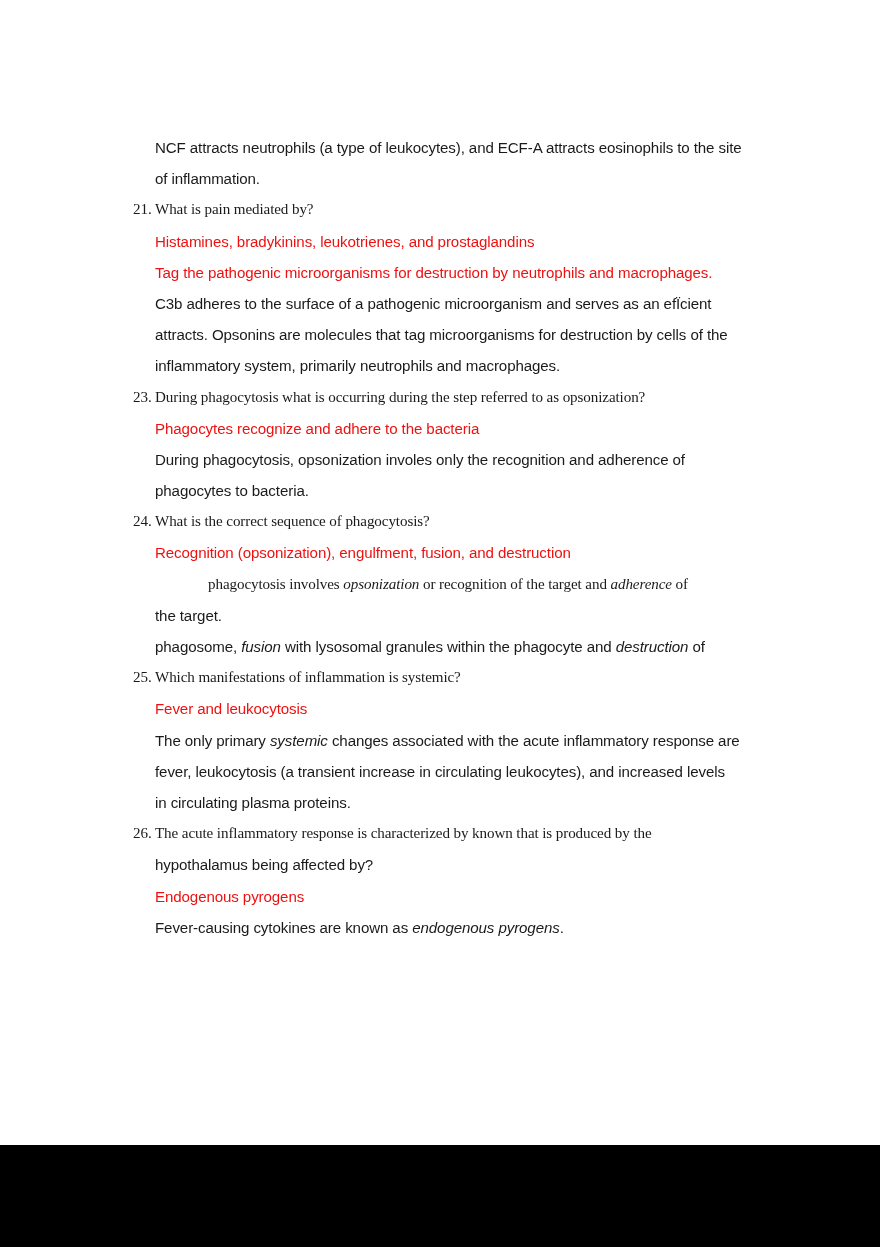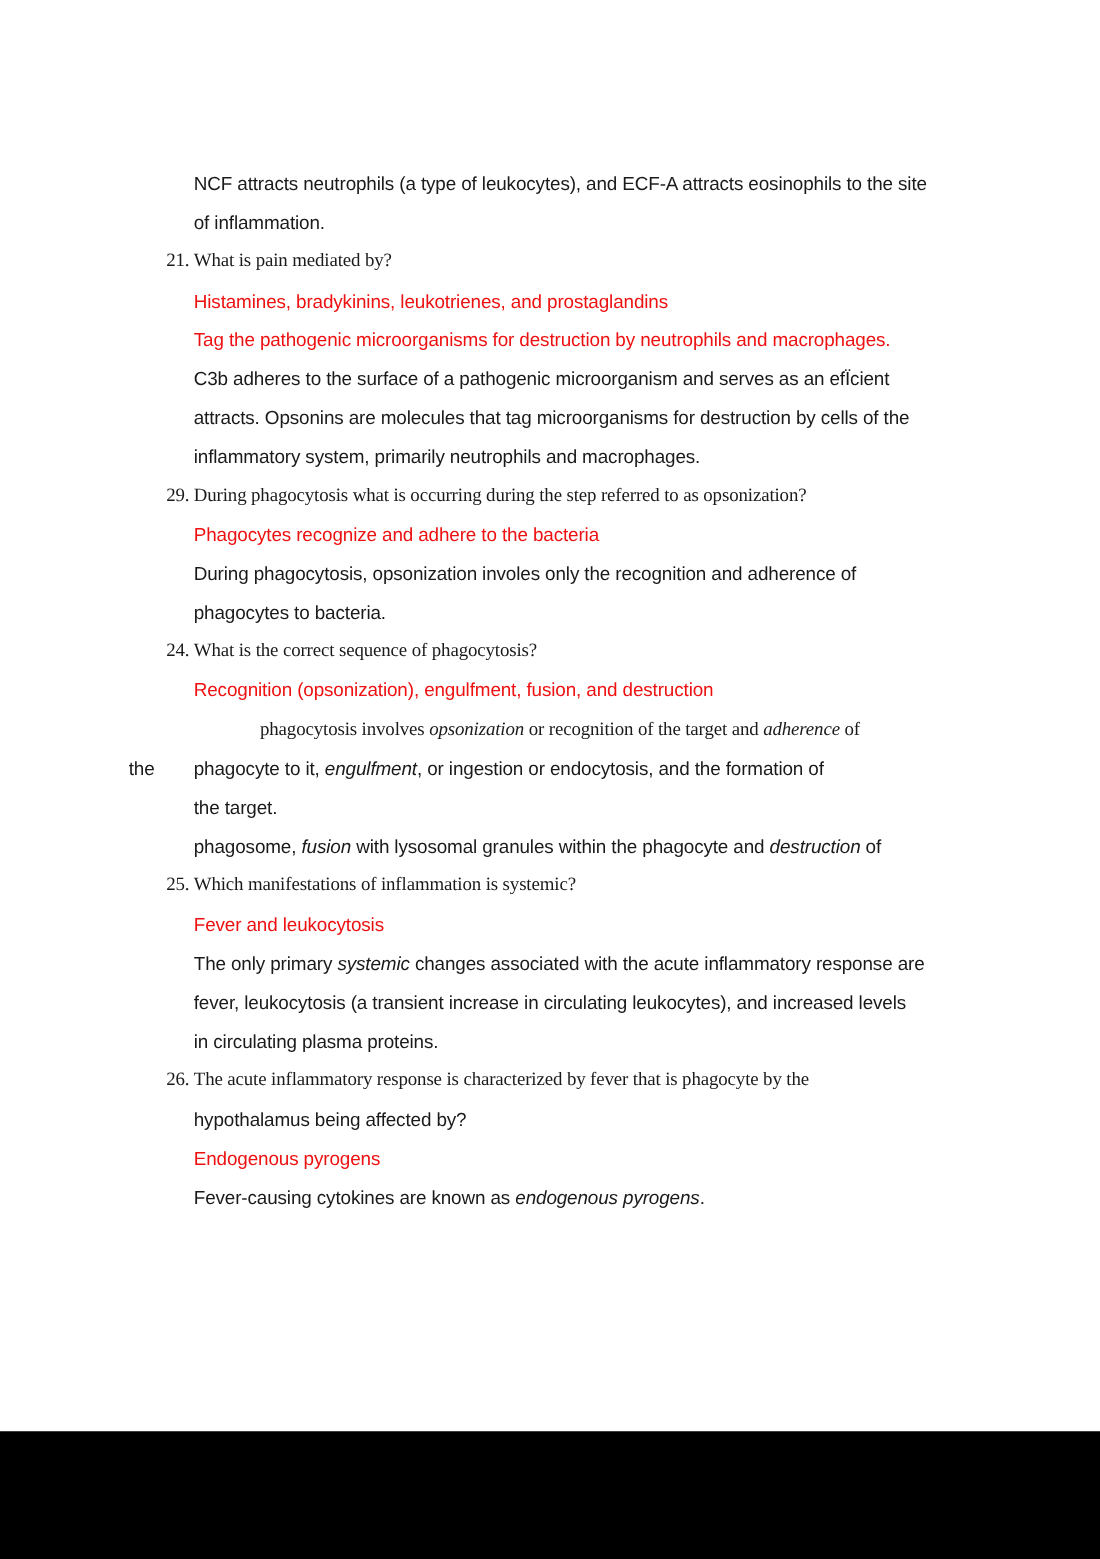--- a/index.html
+++ b/index.html
@@ -102,42 +102,38 @@
     <div class="line ind-text"><span>of inflammation.</span></div>
 
     <div class="line ind-num"><span class="qnum">21.</span><span>What is pain mediated by?</span></div>
     <div class="line ind-text answer"><span>Histamines, bradykinins, leukotrienes, and prostaglandins</span></div>
 
     <div class="line ind-text answer"><span>Tag the pathogenic microorganisms for destruction by neutrophils and macrophages.</span></div>
     <div class="line ind-text"><span>C3b adheres to the surface of a pathogenic microorganism and serves as an efЇcient</span></div>
     <div class="line ind-text"><span>attracts. Opsonins are molecules that tag microorganisms for destruction by cells of the</span></div>
     <div class="line ind-text"><span>inflammatory system, primarily neutrophils and macrophages.</span></div>
 
-    <div class="line ind-num"><span class="qnum">29.</span><span>During phagocytosis what is occurring during the step referred to as opsonization?</span></div>
+    <div class="line ind-num"><span class="qnum">23.</span><span>During phagocytosis what is occurring during the step referred to as opsonization?</span></div>
     <div class="line ind-text answer"><span>Phagocytes recognize and adhere to the bacteria</span></div>
     <div class="line ind-text"><span>During phagocytosis, opsonization involes only the recognition and adherence of</span></div>
     <div class="line ind-text"><span>phagocytes to bacteria.</span></div>
 
     <div class="line ind-num"><span class="qnum">24.</span><span>What is the correct sequence of phagocytosis?</span></div>
     <div class="line ind-text answer"><span>Recognition (opsonization), engulfment, fusion, and destruction</span></div>
     <div class="line ind-deep"><span>phagocytosis involves </span><em class="it">opsonization</em><span> or recognition of the target and </span><em class="it">adherence</em><span> of</span></div>
-    <div class="hang-row">
-        <span class="hang-word">the</span>
-        <span class="hang-rest"><span>phagocyte to it, </span><em class="it">engulfment</em><span>, or ingestion or endocytosis, and the formation of</span></span>
-      </div>
     <div class="line ind-text"><span>the target.</span></div>
     <div class="line ind-text"><span>phagosome, </span><em class="it">fusion</em><span> with lysosomal granules within the phagocyte and </span><em class="it">destruction</em><span> of</span></div>
 
     <div class="line ind-num"><span class="qnum">25.</span><span>Which manifestations of inflammation is systemic?</span></div>
     <div class="line ind-text answer"><span>Fever and leukocytosis</span></div>
     <div class="line ind-text"><span>The only primary </span><em class="it">systemic</em><span> changes associated with the acute inflammatory response are</span></div>
     <div class="line ind-text"><span>fever, leukocytosis (a transient increase in circulating leukocytes), and increased levels</span></div>
     <div class="line ind-text"><span>in circulating plasma proteins.</span></div>
 
-    <div class="line ind-num"><span class="qnum">26.</span><span>The acute inflammatory response is characterized by fever that is phagocyte by the</span></div>
+    <div class="line ind-num"><span class="qnum">26.</span><span>The acute inflammatory response is characterized by known that is produced by the</span></div>
     <div class="line ind-text"><span>hypothalamus being affected by?</span></div>
     <div class="line ind-text answer"><span>Endogenous pyrogens</span></div>
     <div class="line ind-text"><span>Fever-causing cytokines are known as </span><em class="it">endogenous pyrogens</em><span>.</span></div>
 
   </div>
 </div>
 
 <div class="bottom-bar"></div>
 
 </body></html>

